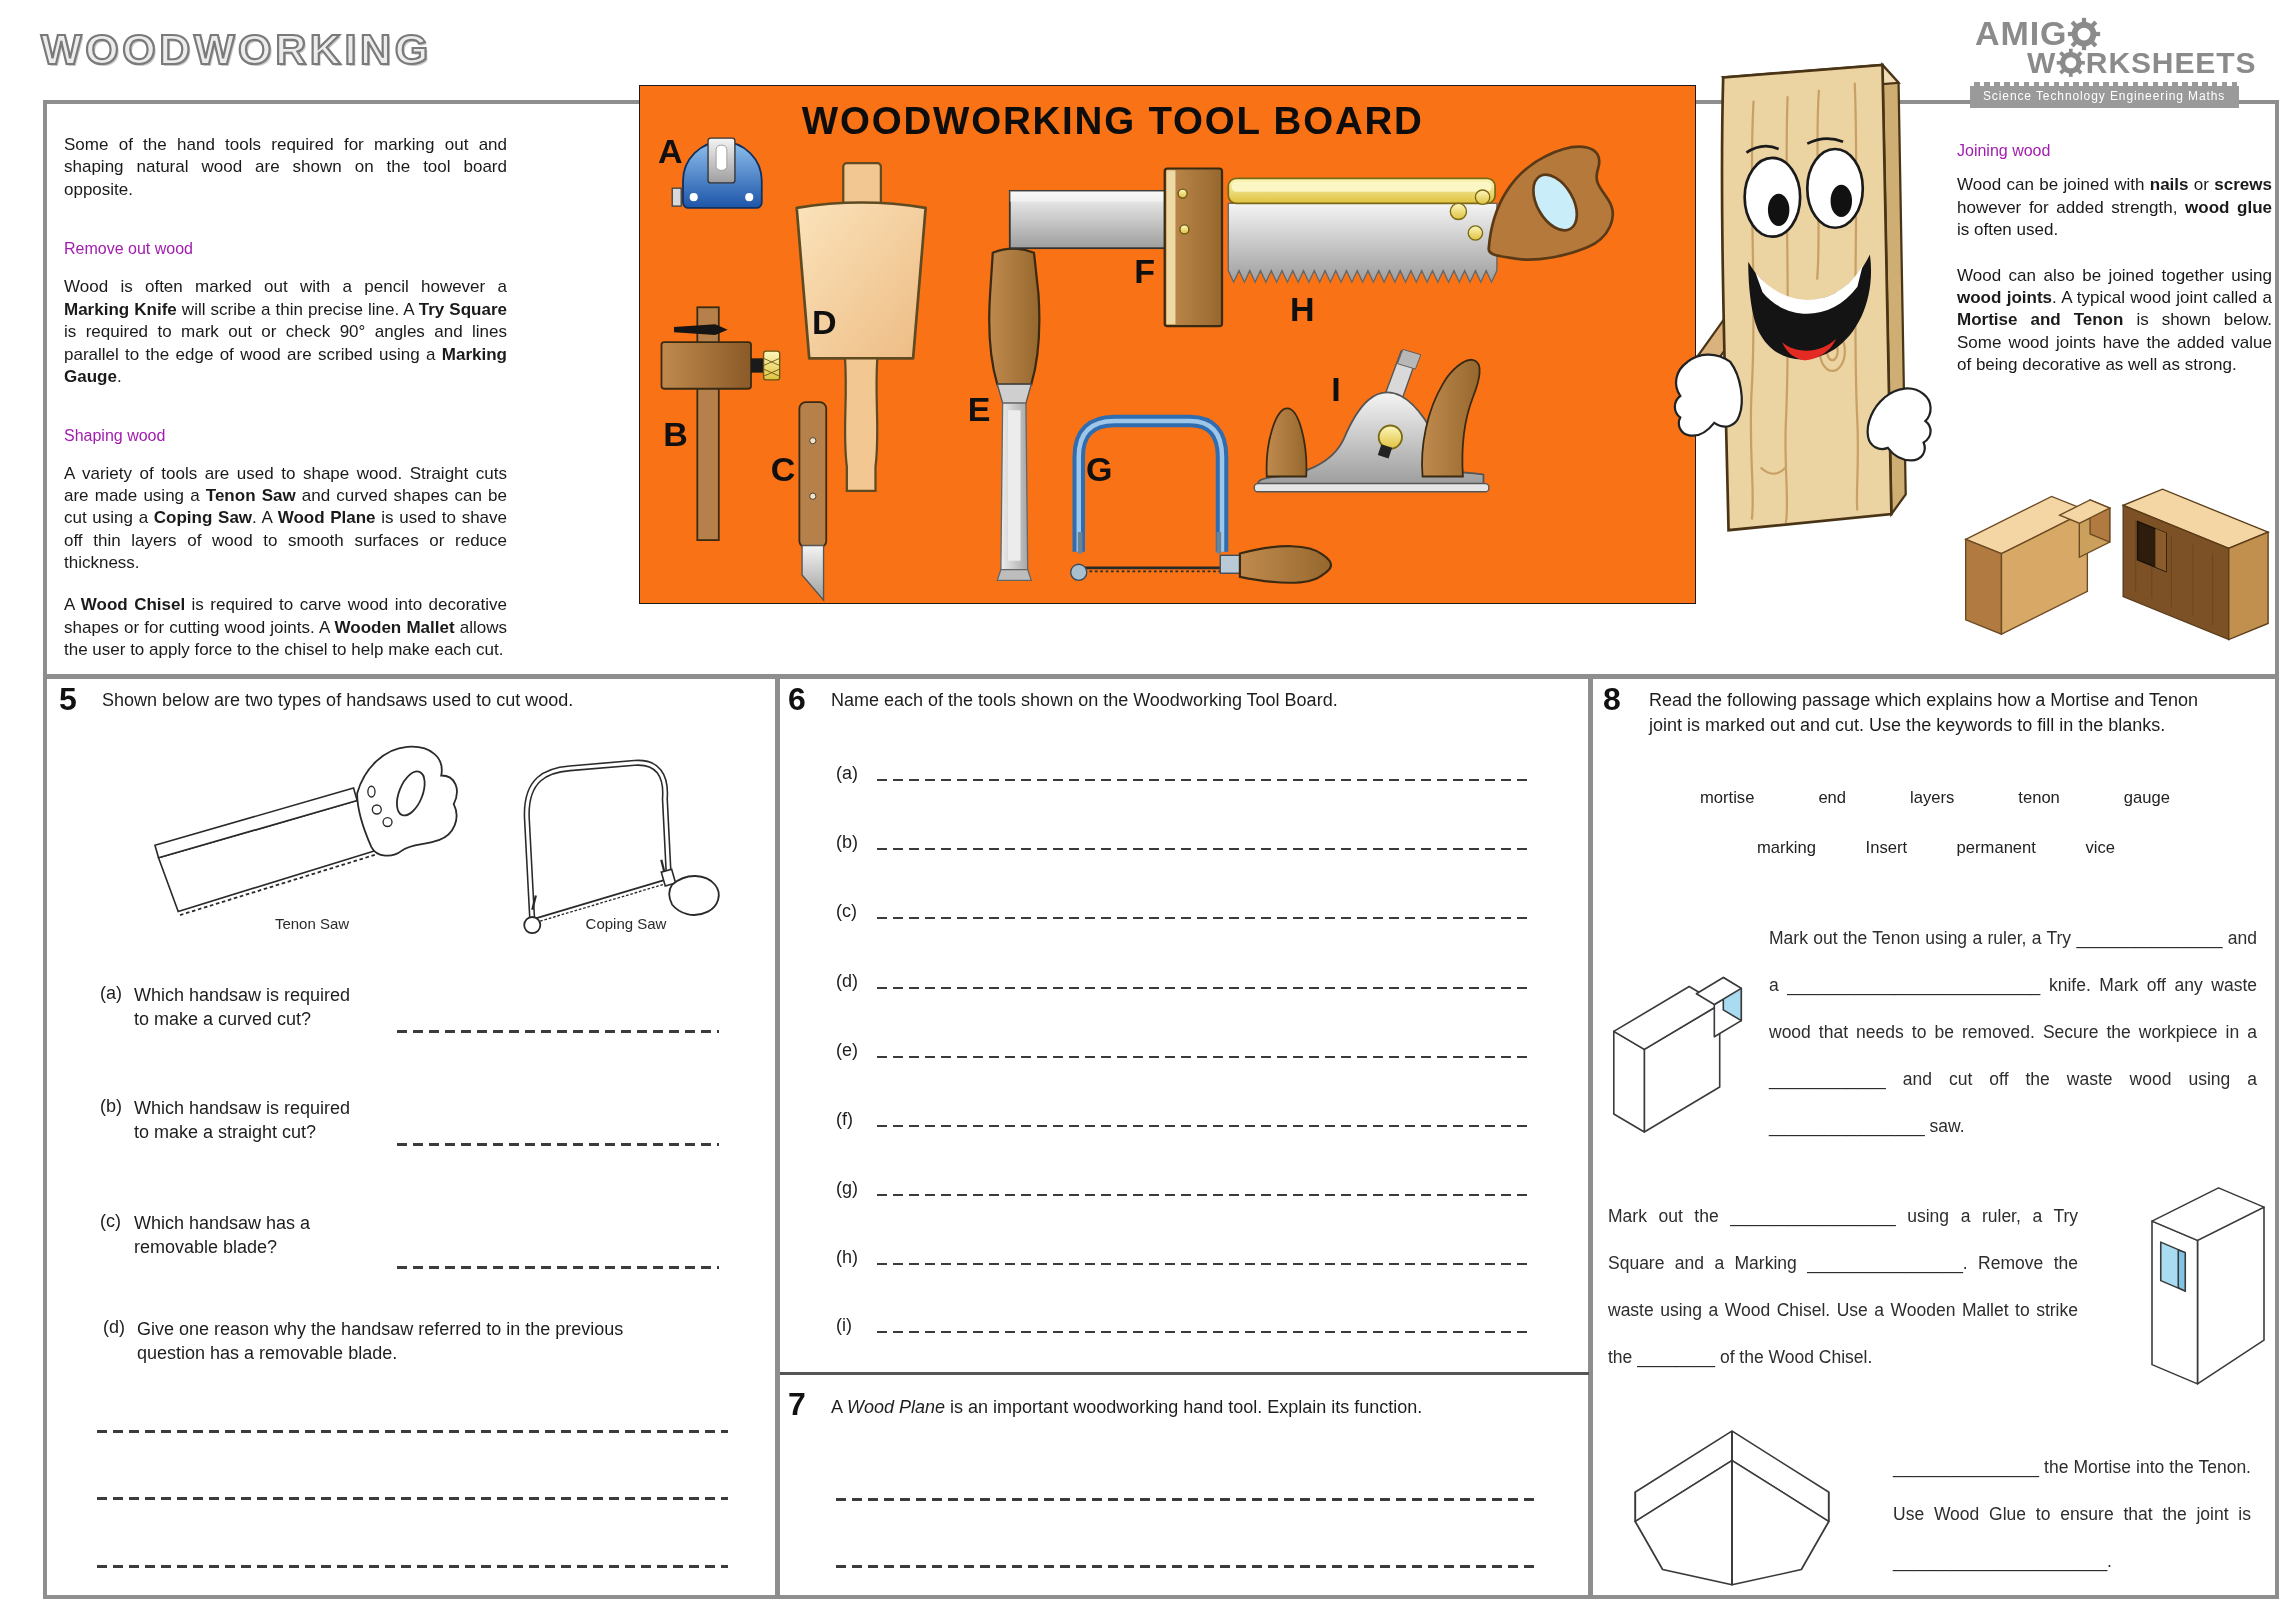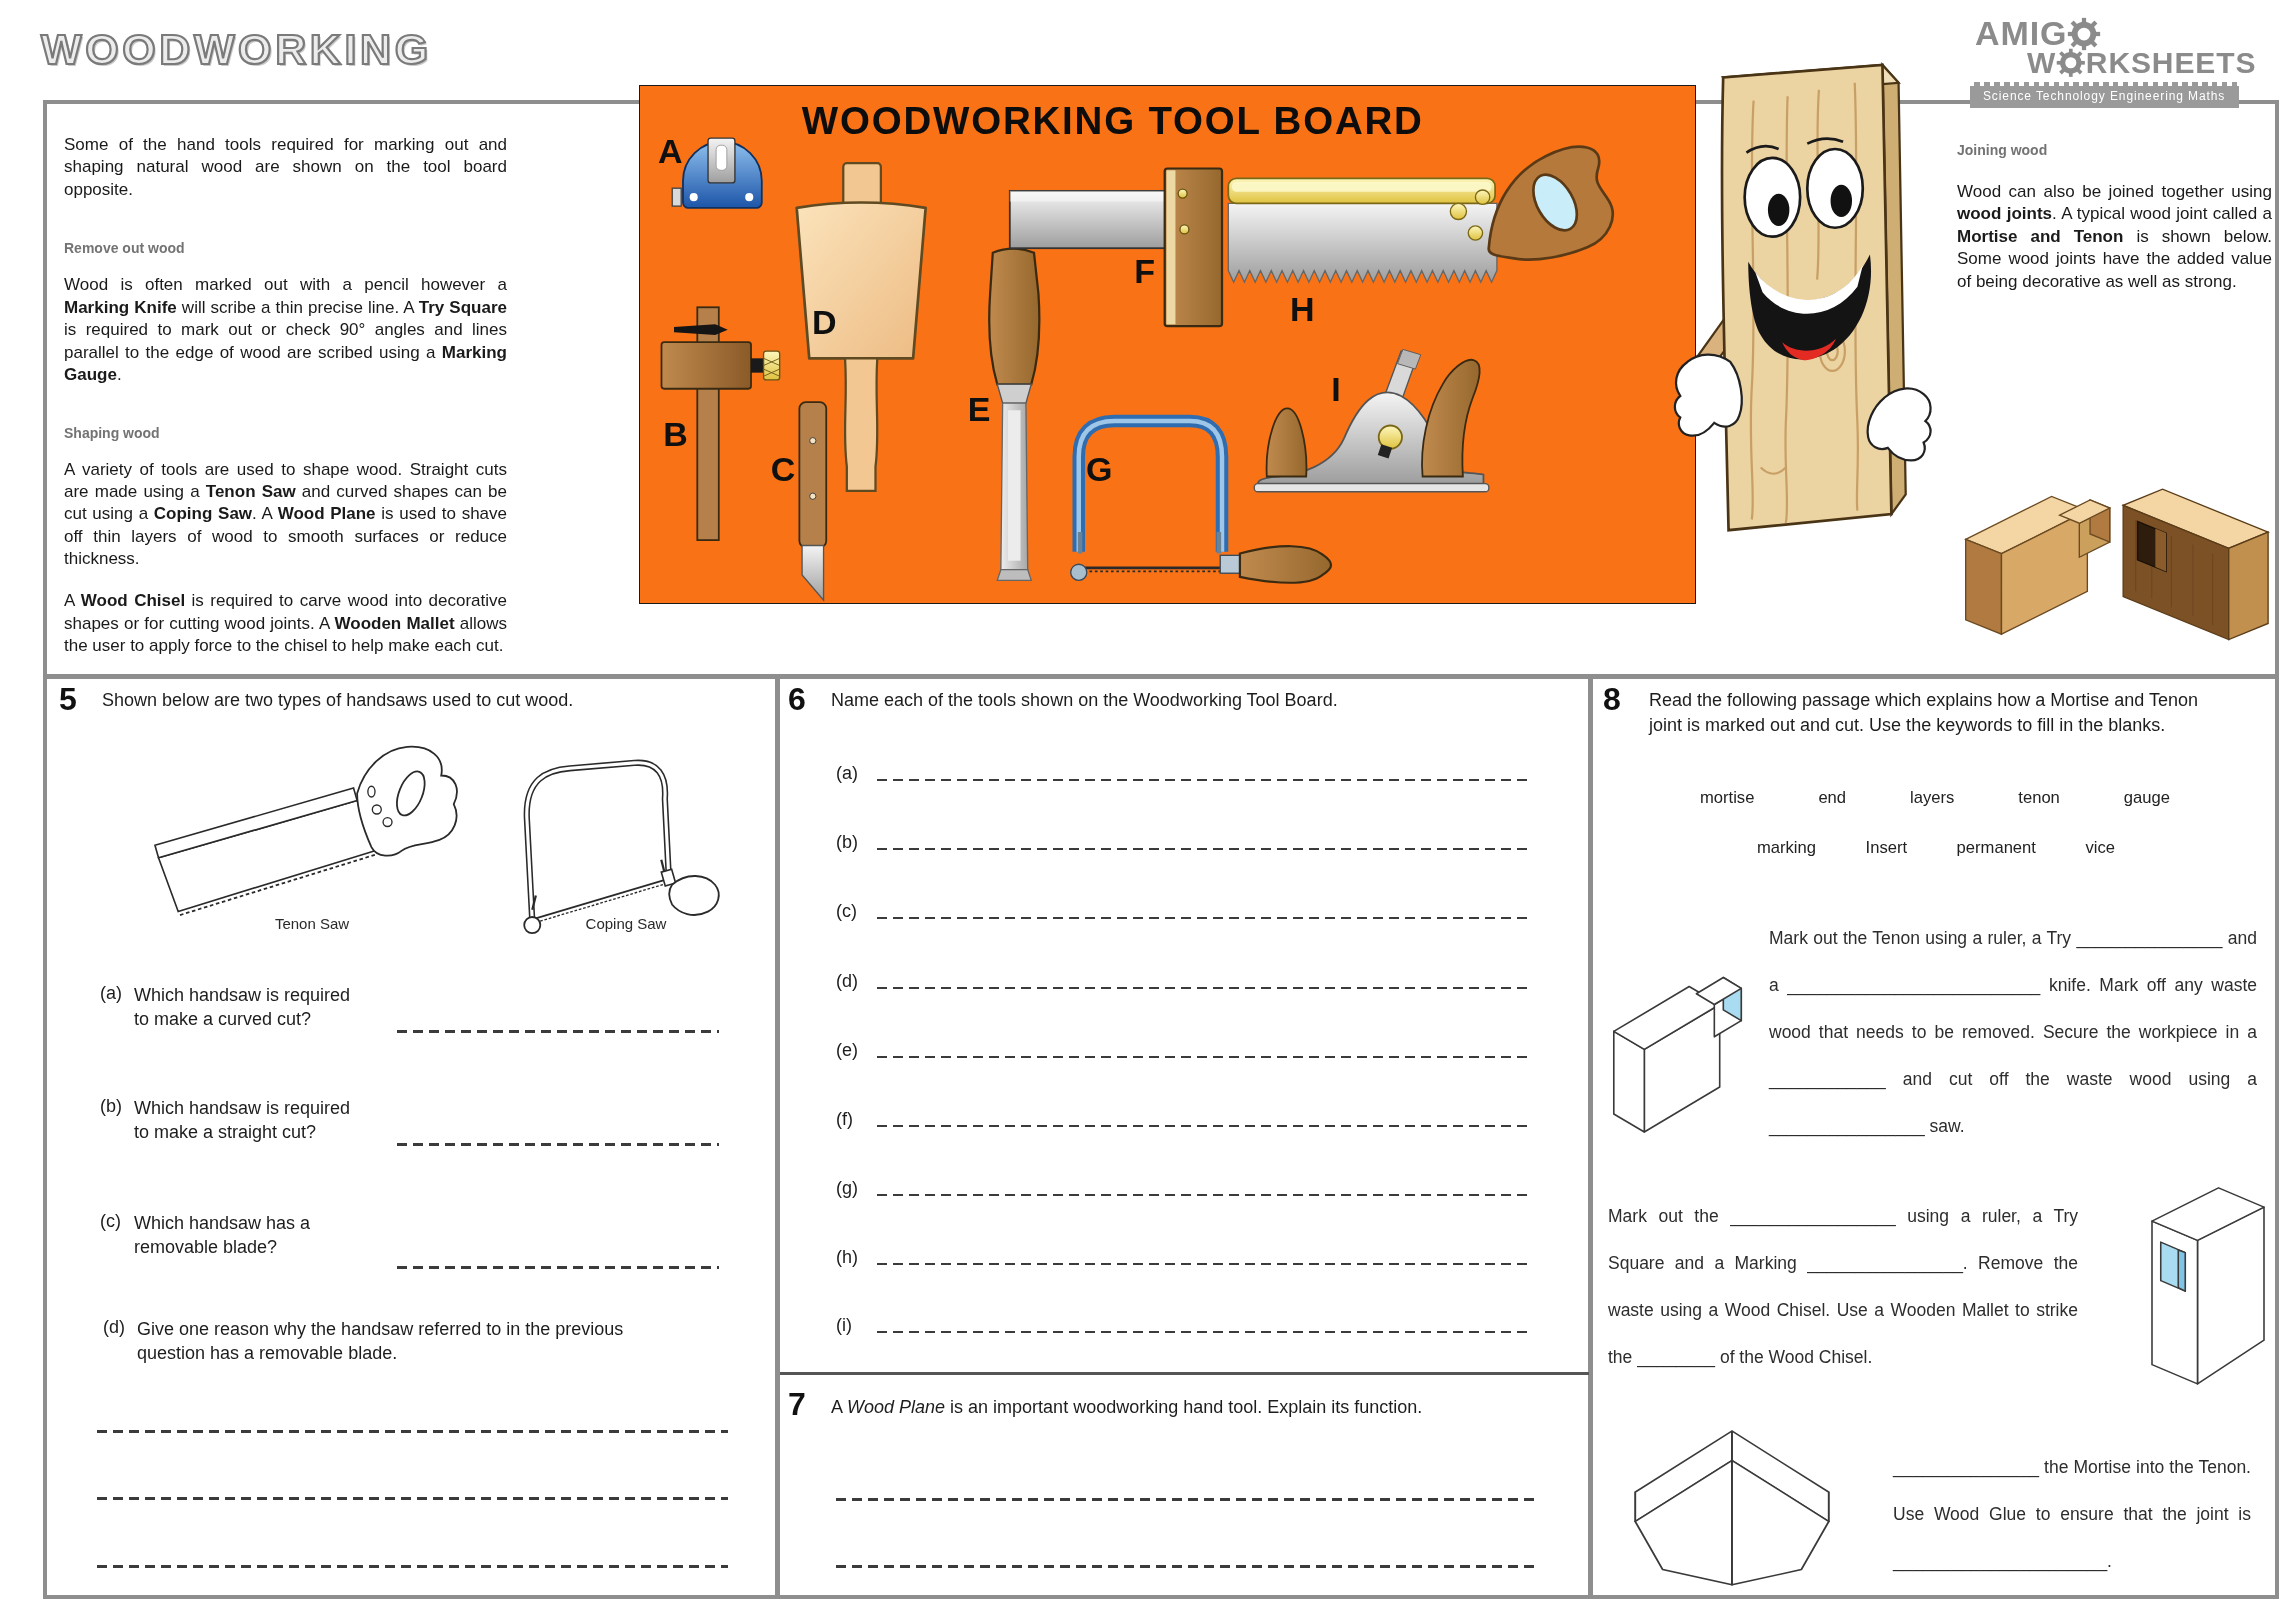--- a/index.html
+++ b/index.html
@@ -5,21 +5,21 @@
   * { margin:0; padding:0; box-sizing:border-box; }
   body { font-family:"Liberation Sans", sans-serif; background:#fff; }
   .page { position:relative; width:2293px; height:1603px; background:#ffffff; overflow:hidden;margin-left:12px; }
   .abs { position:absolute; }
   .panel { position:absolute; border:4.5px solid #8e8e8e; background:transparent; }
   .vdiv { position:absolute; width:4.5px; background:#8e8e8e; }
   .main-title { font-size:43px; font-weight:bold; letter-spacing:3.6px; color:#ececec;
     -webkit-text-stroke:2.2px #7a7a7a; text-shadow:1.8px 1.8px 0 #c9c9c9; }
   .body-text { font-size:17px; line-height:1.32; color:#1a1a1a; text-align:justify; }
   .body-text b { font-weight:bold; }
-  .htxt { font-size:14px; font-weight:bold; color:#737373; }
+  .htxt { font-size:16px; font-weight:normal; color:#a21caf; }
   .qnum { font-size:32px; font-weight:bold; color:#111; }
   .qprompt { font-size:18px; color:#1d1d1d; }
   .dash { height:2.7px; background:repeating-linear-gradient(to right,#3b3b3b 0 9.9px,transparent 9.9px 16px); }
   .q6row { position:absolute; display:flex; align-items:flex-end; }
   .q6row .lbl { font-size:18px; color:#1d1d1d; width:41px; }
   .q6row .dash { flex:1; margin-bottom:2.7px; }
   .passage { font-size:17.5px; color:#2d2d2d; line-height:47px; text-align:justify; }
   .kwrow { position:absolute; display:flex; justify-content:space-between; font-size:16.6px; color:#222; }
   .caption { font-size:15px; color:#2a2a2a; text-align:center; }
   .logo-line { color:#8b8b8b; font-weight:bold; letter-spacing:0.9px; display:flex; align-items:center; }
@@ -242,20 +242,21 @@
       <span>RKSHEETS</span>
     </div>
     <div style="margin-top:1.8px; margin-left:-5.4px; width:269px;">
       <div class="banner-notch"></div>
       <div class="banner">Science  Technology  Engineering  Maths</div>
     </div>
   </div>
 
   <div class="abs" style="left:1945px; top:142px; width:315px;">
     <div class="htxt">Joining wood</div>
+    <div class="body-text" style="margin-top:14.3px;">Wood can be joined with <b>nails</b> or <b>screws</b> however for added strength, <b>wood glue</b> is often used.</div>
     <div class="body-text" style="margin-top:23px;">Wood can also be joined together using <b>wood joints</b>. A typical wood joint called a <b>Mortise and Tenon</b> is shown below. Some wood joints have the added value of being decorative as well as strong.</div>
   </div>
 
   <svg class="abs" style="left:1934px; top:421px;" width="340" height="251" viewBox="0 0 380 280">
     <g stroke="#6b4a22" stroke-width="1.5">
       <polygon points="22,132 118,84 158,100 62,148" fill="#f4d6a4"></polygon>
       <polygon points="22,132 62,148 62,238 22,222" fill="#b07a40"></polygon>
       <polygon points="62,148 158,100 158,190 62,238" fill="#d8a867"></polygon>
       <polygon points="149,114 183,97 183,135 149,152" fill="#caa05c"></polygon>
       <polygon points="161,88 183,97 183,135 161,126" fill="#b07a40"></polygon>

